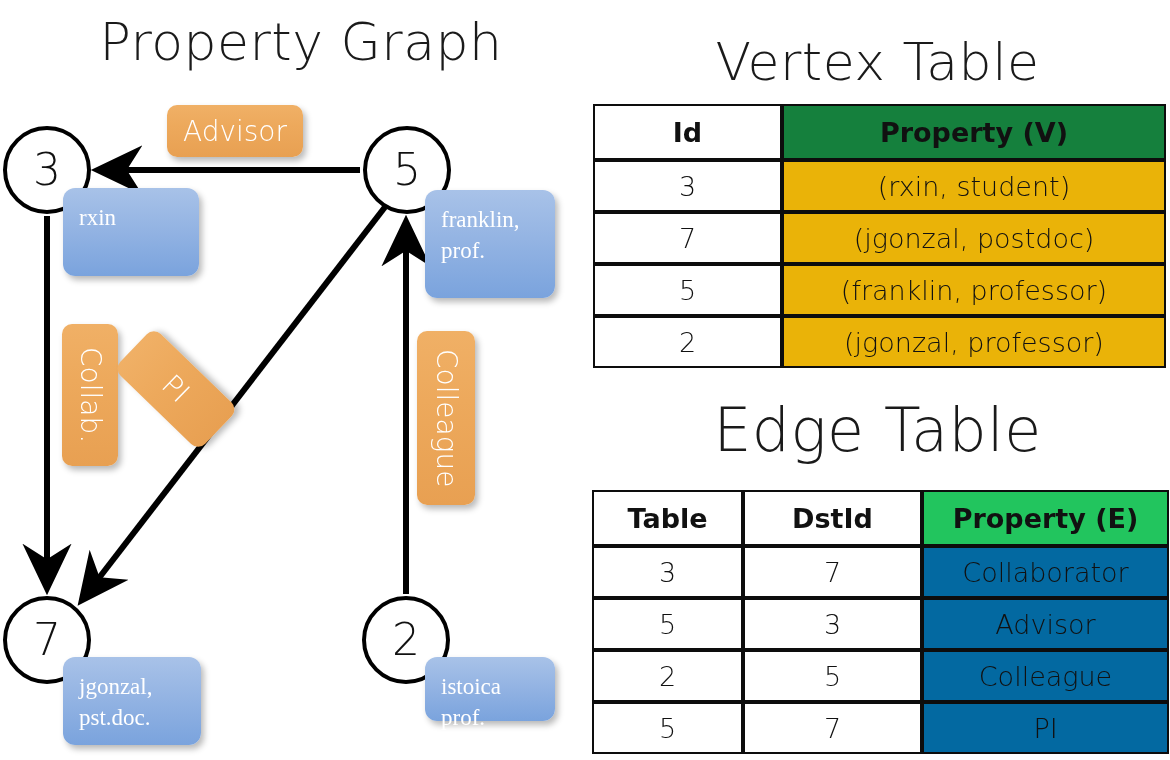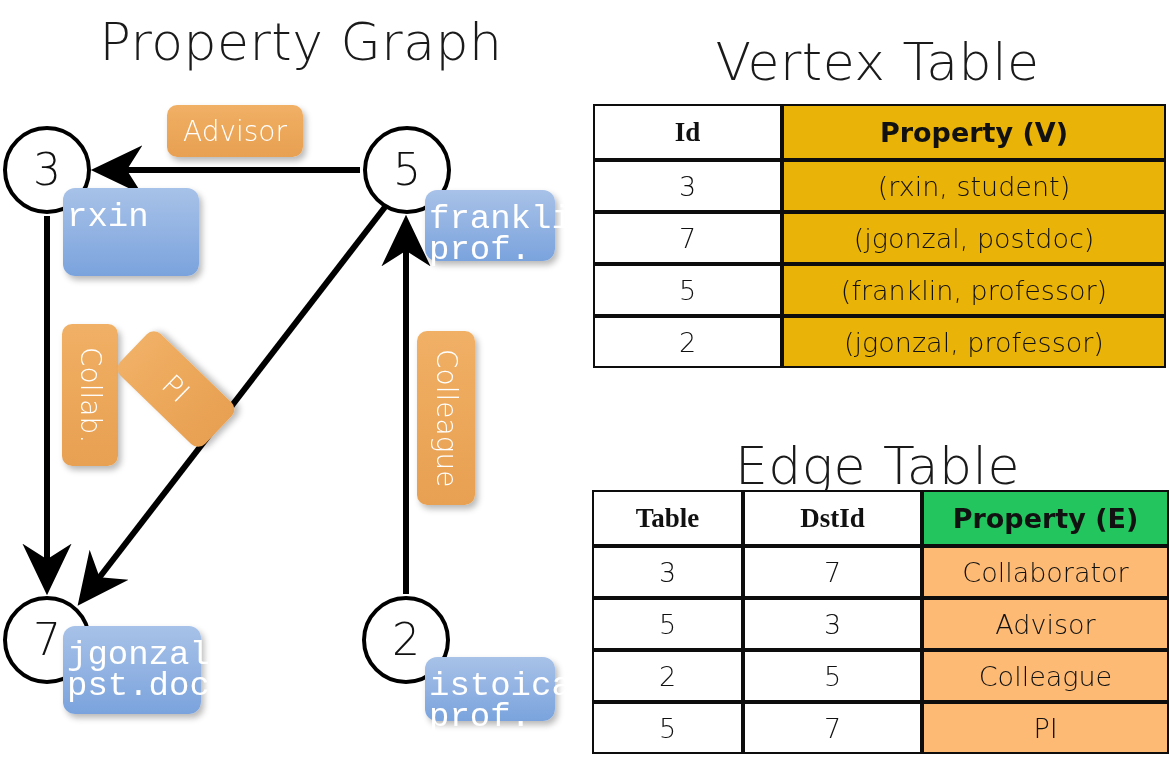--- a/index.html
+++ b/index.html
@@ -34,23 +34,22 @@
   #title-vertex-table {
     left: 585px; top: 12px; width: 585px;
     text-align: center;
     font-size: 52px;
     line-height: 60px;
     margin-top: 20px;
   }
   #title-edge-table {
     left: 585px; top: 400px; width: 585px;
     text-align: center;
-    font-size: 52px;
+    font-size: 60px;
     line-height: 60px;
-    margin-top: 36px;
   }
 
   
   #graph-panel {
     position: absolute;
     left: 0; top: 0;
     width: 585px; height: 760px;
   }
   #graph-edges {
     position: absolute;
@@ -80,31 +79,31 @@
   #node-7 { left: 3px;   top: 596px; }
   #node-2 { left: 362px; top: 596px; }
 
   
   .prop-box {
     position: absolute;
     border-radius: 12px;
     background: linear-gradient(to bottom, #a8c2e8 0%, #94b4e3 45%, #7aa3dd 100%);
     box-shadow: 3px 4px 6px rgba(0,0,0,0.28);
     color: #ffffff;
-    font-family: Liberation Mono, monospace;
-    font-weight: 300;
-    font-size: 34px;
+    font-family: Liberation Serif, serif;
+    font-weight: 300;
+    font-size: 23px;
     line-height: 31px;
-    padding: 14px 0 0 4px;
+    padding: 14px 0 0 16px;
     box-sizing: border-box;
     z-index: 4;
   }
   #prop-rxin      { left: 63px;  top: 188px; width: 136px; height: 88px; }
-  #prop-franklin  { left: 425px; top: 190px; width: 130px; height: 71px; }
-  #prop-jgonzal   { left: 63px;  top: 626px; width: 138px; height: 88px; }
+  #prop-franklin  { left: 425px; top: 190px; width: 130px; height: 108px; }
+  #prop-jgonzal   { left: 63px;  top: 657px; width: 138px; height: 88px; }
   #prop-istoica   { left: 425px; top: 657px; width: 130px; height: 64px; }
   .prop-line { display: block; }
 
   
   .edge-label {
     position: absolute;
     border-radius: 10px;
     background: linear-gradient(to bottom, #f0b066 0%, #eda95c 40%, #e8a052 100%);
     box-shadow: 3px 4px 6px rgba(0,0,0,0.28);
     color: #ffffff;
@@ -157,31 +156,31 @@
     padding: 0;
     height: 48px;
     background: #fff;
     vertical-align: middle;
   }
   .tbl th {
     font-weight: 700;
     font-size: 27px;
     height: 52px;
   }
-  .tbl th.plain { font-weight: 700; font-family: Liberation Serif, serif; }
+  .tbl th.plain { font-weight: 700; }
 
   #vertex-table { left: 593px; top: 104px; }
   #vertex-table .c-id   { width: 185px; }
   #vertex-table .c-prop { width: 380px; background: #eab308; }
-  #vertex-table th.c-prop { background: #eab308; }
+  #vertex-table th.c-prop { background: #15803d; }
 
   #edge-table { left: 592px; top: 490px; }
   #edge-table .c-src { width: 147px; }
   #edge-table .c-dst { width: 175px; }
-  #edge-table .c-prop { width: 243px; background: #fdba74; }
+  #edge-table .c-prop { width: 243px; background: #0369a1; }
   #edge-table th.c-prop { background: #22c55e; }
 </style>
 </head>
 <body>
 
 <div id="graph-panel">
 
   <div class="title" id="title-property-graph">Property Graph</div>
 
   <svg id="graph-edges" viewBox="0 0 585 760" width="585" height="760">

